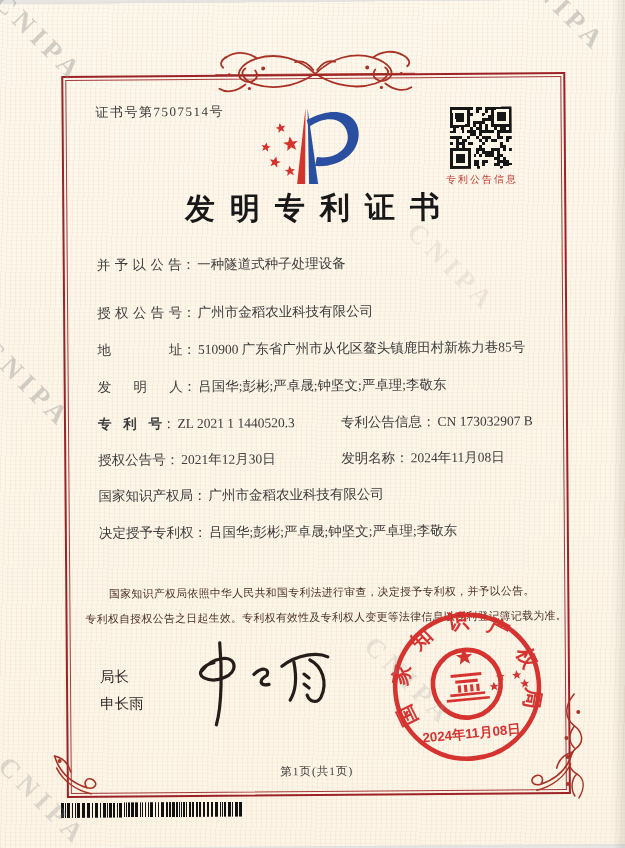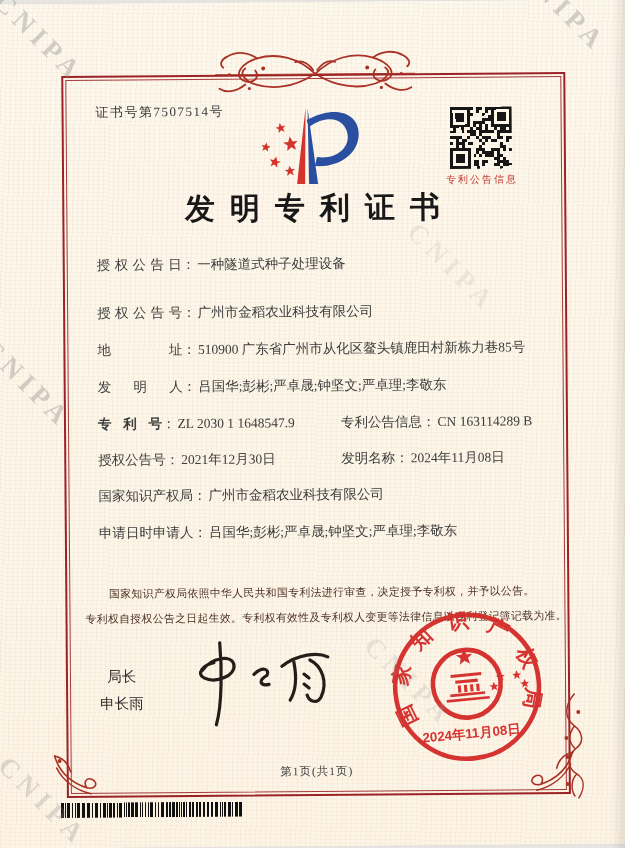--- a/index.html
+++ b/index.html
@@ -48,21 +48,21 @@
   .pairrow{display:flex;margin-bottom:18px;line-height:18px;white-space:nowrap;}
   .pair-l{width:243px;flex:none;}
   .colon{margin-right:2px;}
   
   .body-par{position:absolute;left:88px;top:578px;width:462px;
     font-size:10.8px;letter-spacing:.4px;line-height:25px;color:#4a3026;}
   .body-par .ln{white-space:nowrap;}
   .body-par .ln.indent{text-indent:2.2em;}
   
   .director{position:absolute;left:102px;top:660px;font-family:Liberation Serif, serif;
-    font-size:14.5px;color:#2e2a28;line-height:27px;text-align:center;}
+    font-size:14.5px;color:#2e2a28;line-height:27px;}
   .signature{position:absolute;left:160px;top:632px;}
   
   .seal{position:absolute;left:392px;top:606px;width:154px;height:160px;
     transform:rotate(-5deg);opacity:.95;}
   
   .footer{position:absolute;left:68px;width:500px;top:762px;text-align:center;
     font-size:11.5px;color:#3c3c3c;letter-spacing:1px;}
   .barcode{position:absolute;left:62px;top:799px;}
   
   .orn{position:absolute;pointer-events:none;}
@@ -282,52 +282,52 @@
             <rect x="17" y="20" width="1" height="1"></rect>
           </g>
       </svg>
       <div class="qr-caption">专利公告信息</div>
     </div>
 
     <div class="title">发明专利证书</div>
 
     <div class="rows">
       <div class="row gap">
-        <span class="flabel">授权公告日</span><span class="colon">：</span><span>一种隧道式种子处理设备</span>
+        <span class="flabel">并予以公告</span><span class="colon">：</span><span>一种隧道式种子处理设备</span>
       </div>
       <div class="row">
         <span class="flabel">授权公告号</span><span class="colon">：</span><span>广州市金稻农业科技有限公司</span>
       </div>
       <div class="row">
         <span class="flabel">地址</span><span class="colon">：</span><span>510900 广东省广州市从化区鳌头镇鹿田村新栋力巷85号</span>
       </div>
       <div class="row">
         <span class="flabel">发明人</span><span class="colon">：</span><span>吕国华;彭彬;严卓晟;钟坚文;严卓理;李敬东</span>
       </div>
       <div class="pairrow">
         <div class="pair-l">
-          <span class="plabel">专利号</span><span class="colon">：</span><span>ZL 2030 1 1648547.9</span>
+          <span class="plabel">专利号</span><span class="colon">：</span><span>ZL 2021 1 1440520.3</span>
         </div>
         <div class="pair-r">
-          <span>专利公告信息</span><span class="colon">：</span><span>CN 163114289 B</span>
+          <span>专利公告信息</span><span class="colon">：</span><span>CN 173032907 B</span>
         </div>
       </div>
       <div class="pairrow">
         <div class="pair-l">
           <span>授权公告号</span><span class="colon">：</span><span>2021年12月30日</span>
         </div>
         <div class="pair-r">
           <span>发明名称</span><span class="colon">：</span><span>2024年11月08日</span>
         </div>
       </div>
       <div class="row">
         <span>国家知识产权局</span><span class="colon">：</span><span>广州市金稻农业科技有限公司</span>
       </div>
       <div class="row">
-        <span>申请日时申请人</span><span class="colon">：</span><span>吕国华;彭彬;严卓晟;钟坚文;严卓理;李敬东</span>
+        <span>决定授予专利权</span><span class="colon">：</span><span>吕国华;彭彬;严卓晟;钟坚文;严卓理;李敬东</span>
       </div>
     </div>
 
     <div class="body-par">
       <div class="ln indent">国家知识产权局依照中华人民共和国专利法进行审查，决定授予专利权，并予以公告。</div>
       <div class="ln">专利权自授权公告之日起生效。专利权有效性及专利权人变更等法律信息以专利登记簿记载为准。</div>
     </div>
 
     <div class="director">
       <div>局长</div>

